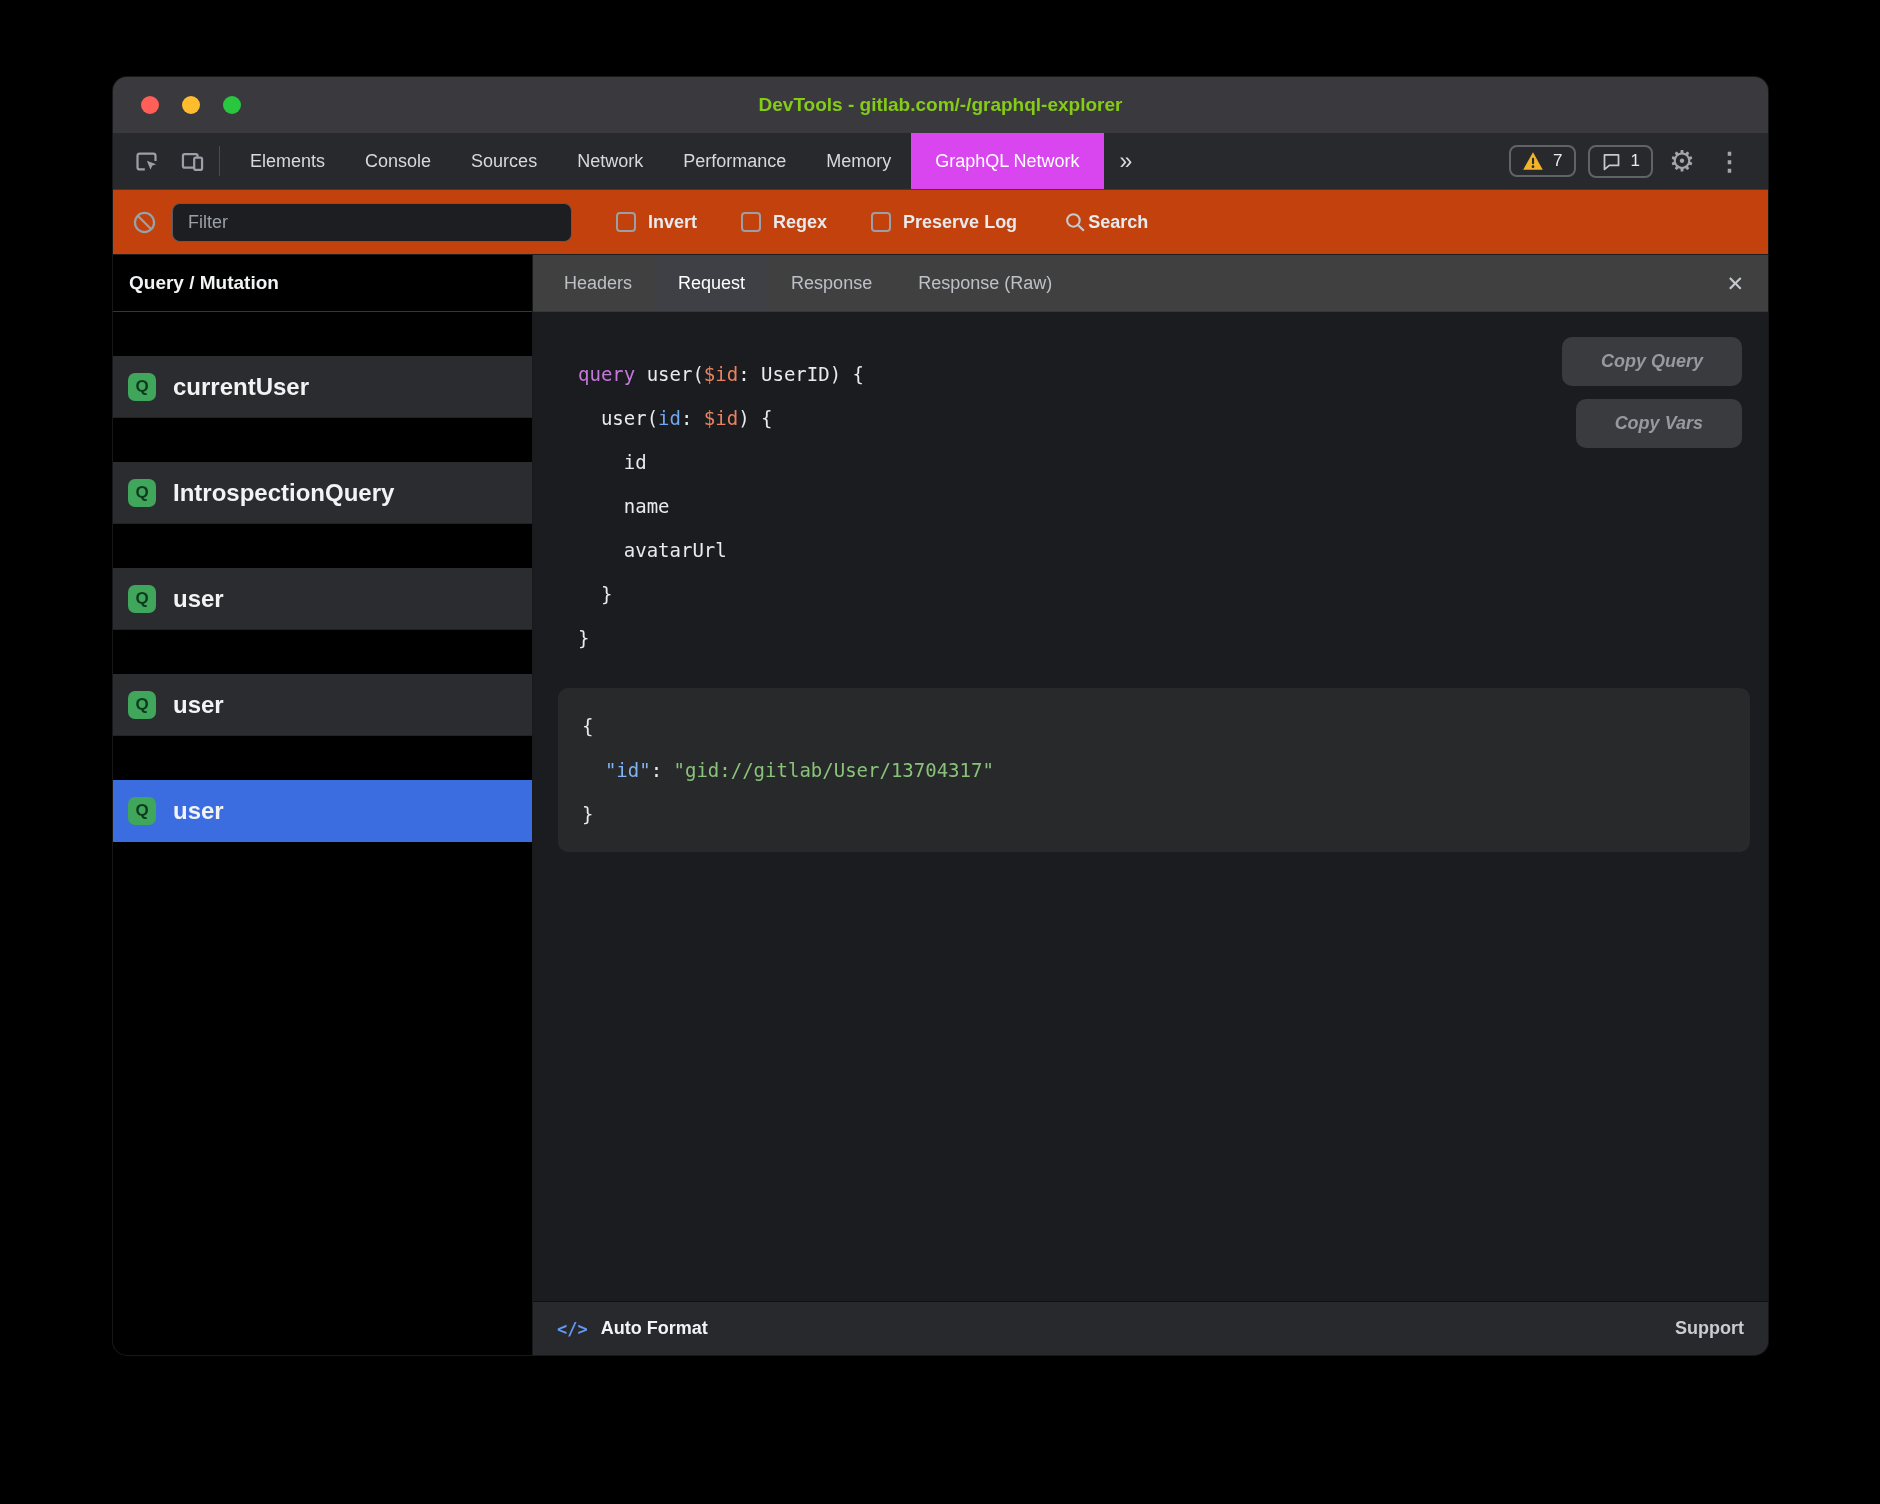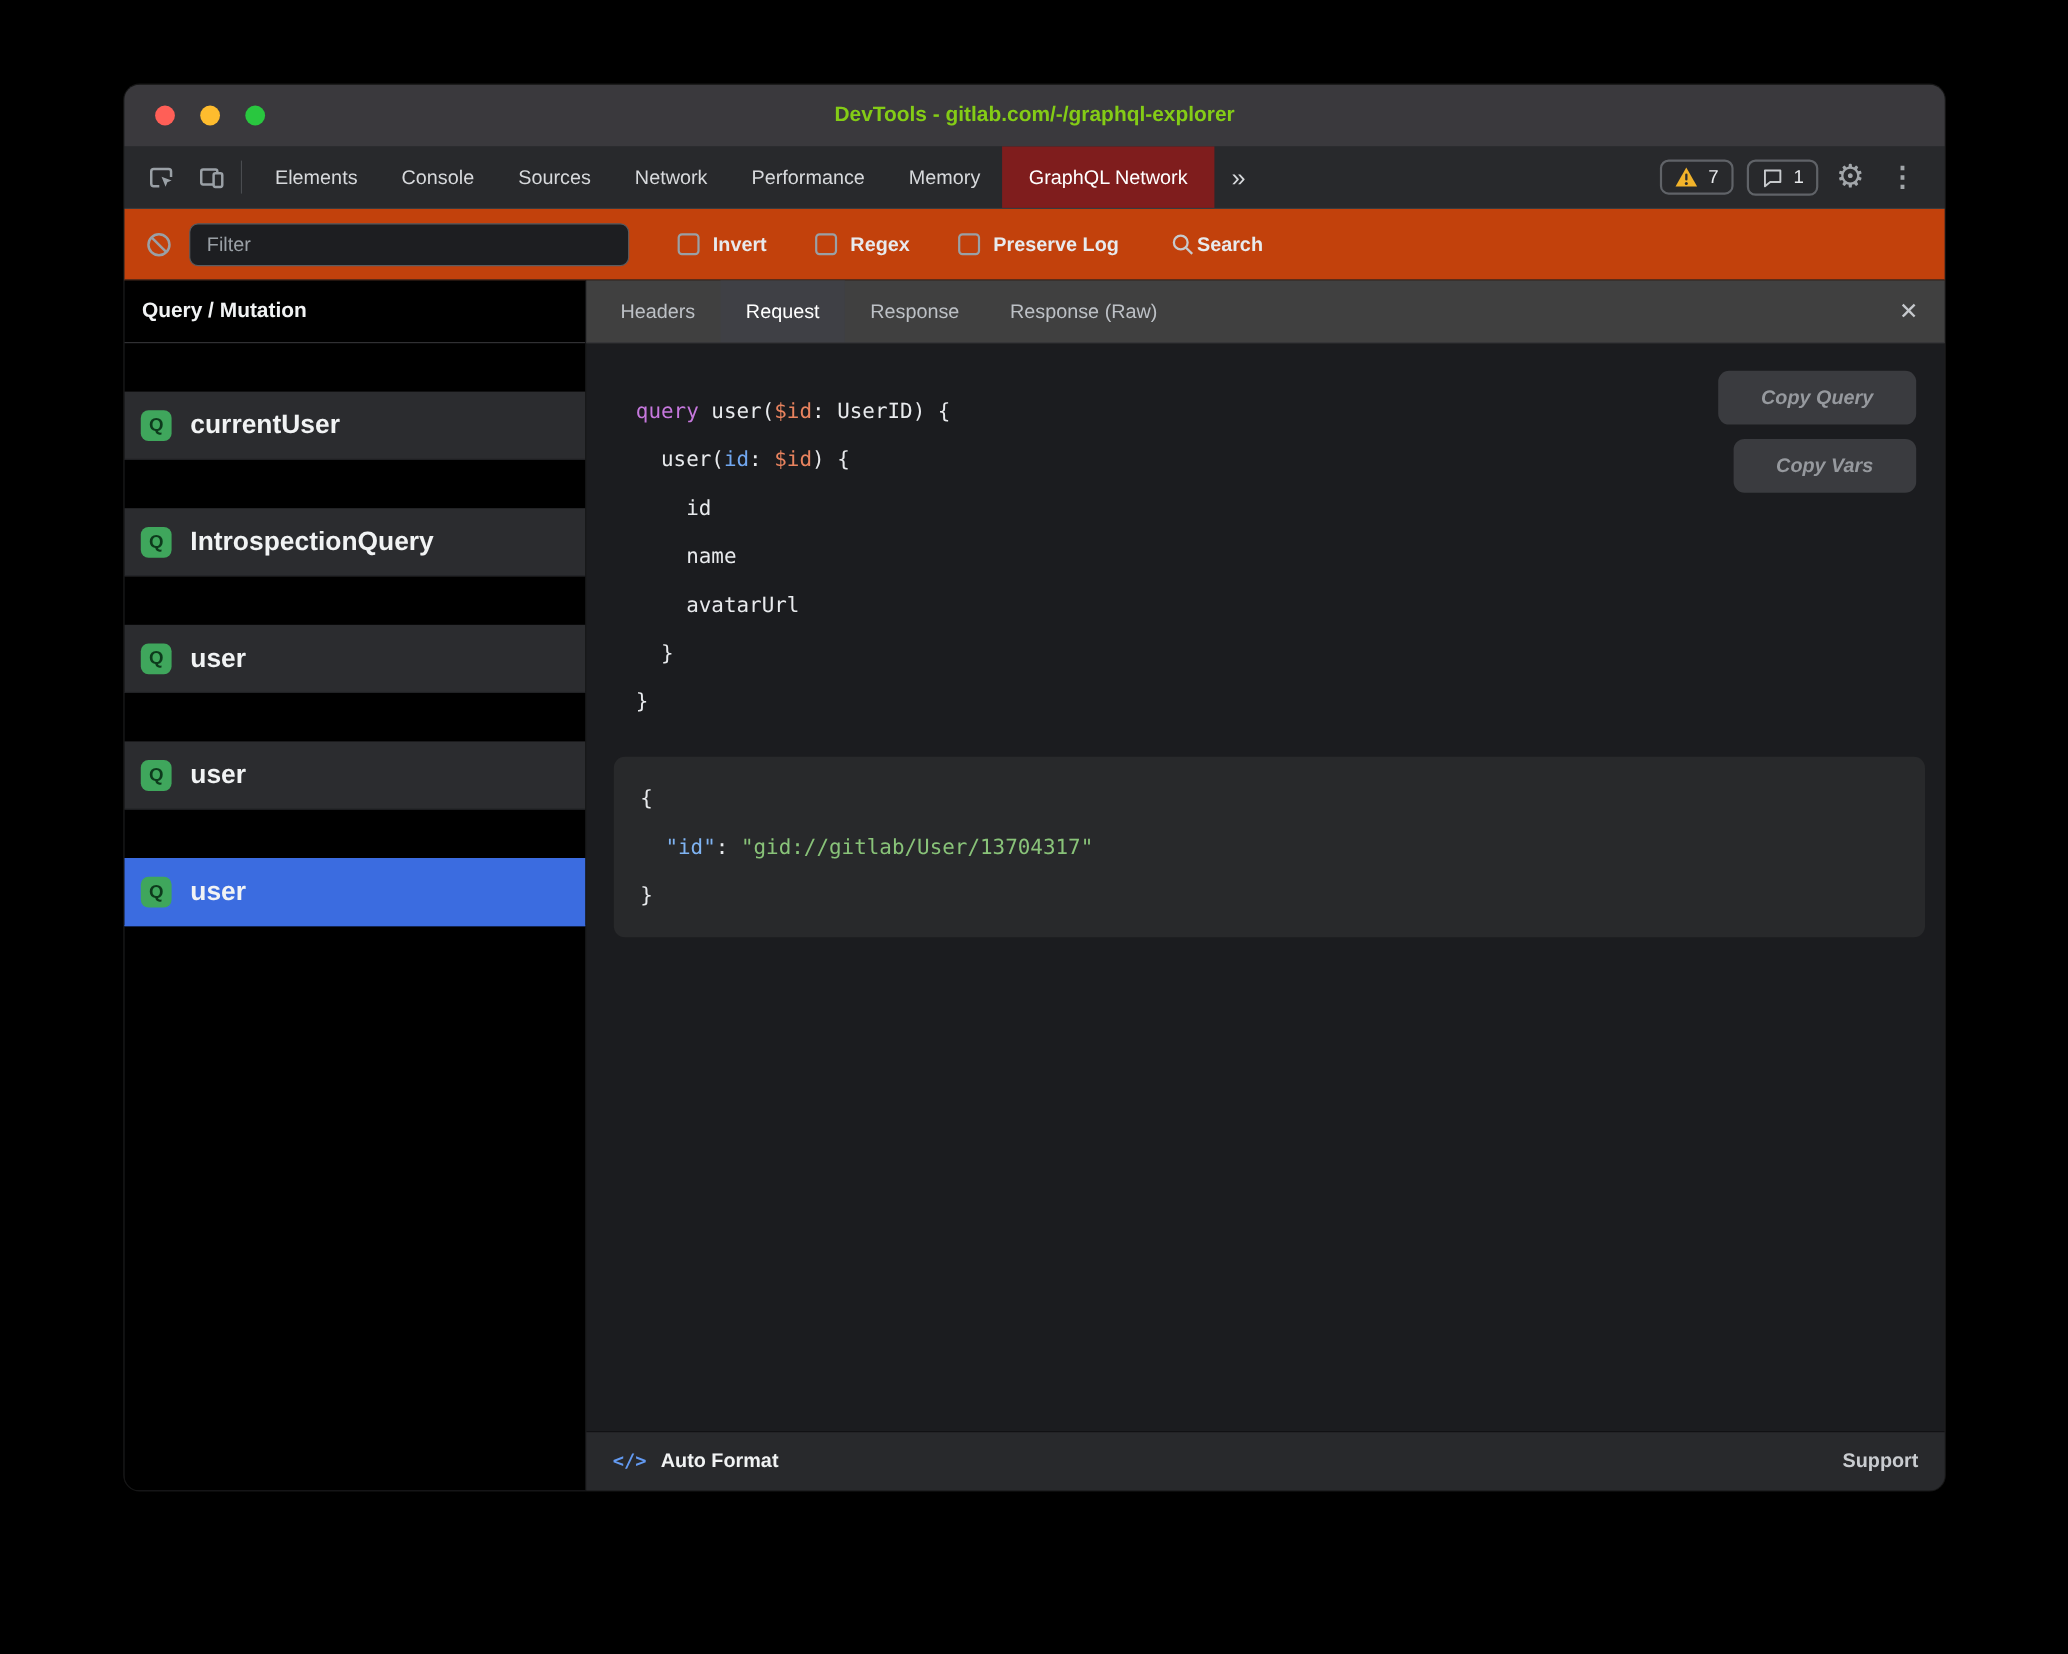--- a/index.html
+++ b/index.html
@@ -39,21 +39,21 @@
   }
   .iconbtn {
     width:46px; height:42px; display:flex; align-items:center; justify-content:center;
     background:none; border:none; padding:0;
   }
   .vsep { width:1px; height:30px; background:#4a4c50; margin:0 10px 0 4px; flex:0 0 auto; }
   .tab {
     height:100%; display:flex; align-items:center; padding:0 20px;
     color:#d7d9dc; font-size:18px; white-space:nowrap;
   }
-  .tab.active { background:#7f1d1d; color:#ffffff; font-weight:500; padding:0 24px; }
+  .tab.active { background:#d946ef; color:#ffffff; font-weight:500; padding:0 24px; }
   .tab.more { font-size:23px; padding:0 16px; color:#d7d9dc; }
   .tab-right { margin-left:auto; display:flex; align-items:center; gap:12px; padding-right:20px; }
   .pill {
     display:flex; align-items:center; gap:9px;
     border:2px solid #606368; border-radius:8px; padding:4px 11px;
     color:#e8eaed; font-size:17px; font-weight:500;
   }
   .gear-glyph { font-size:29px; color:#a2a6aa; line-height:1; padding:0 4px; }
   .kebab-glyph { font-size:25px; color:#a2a6aa; font-weight:bold; line-height:1; padding:0 6px; }
 

